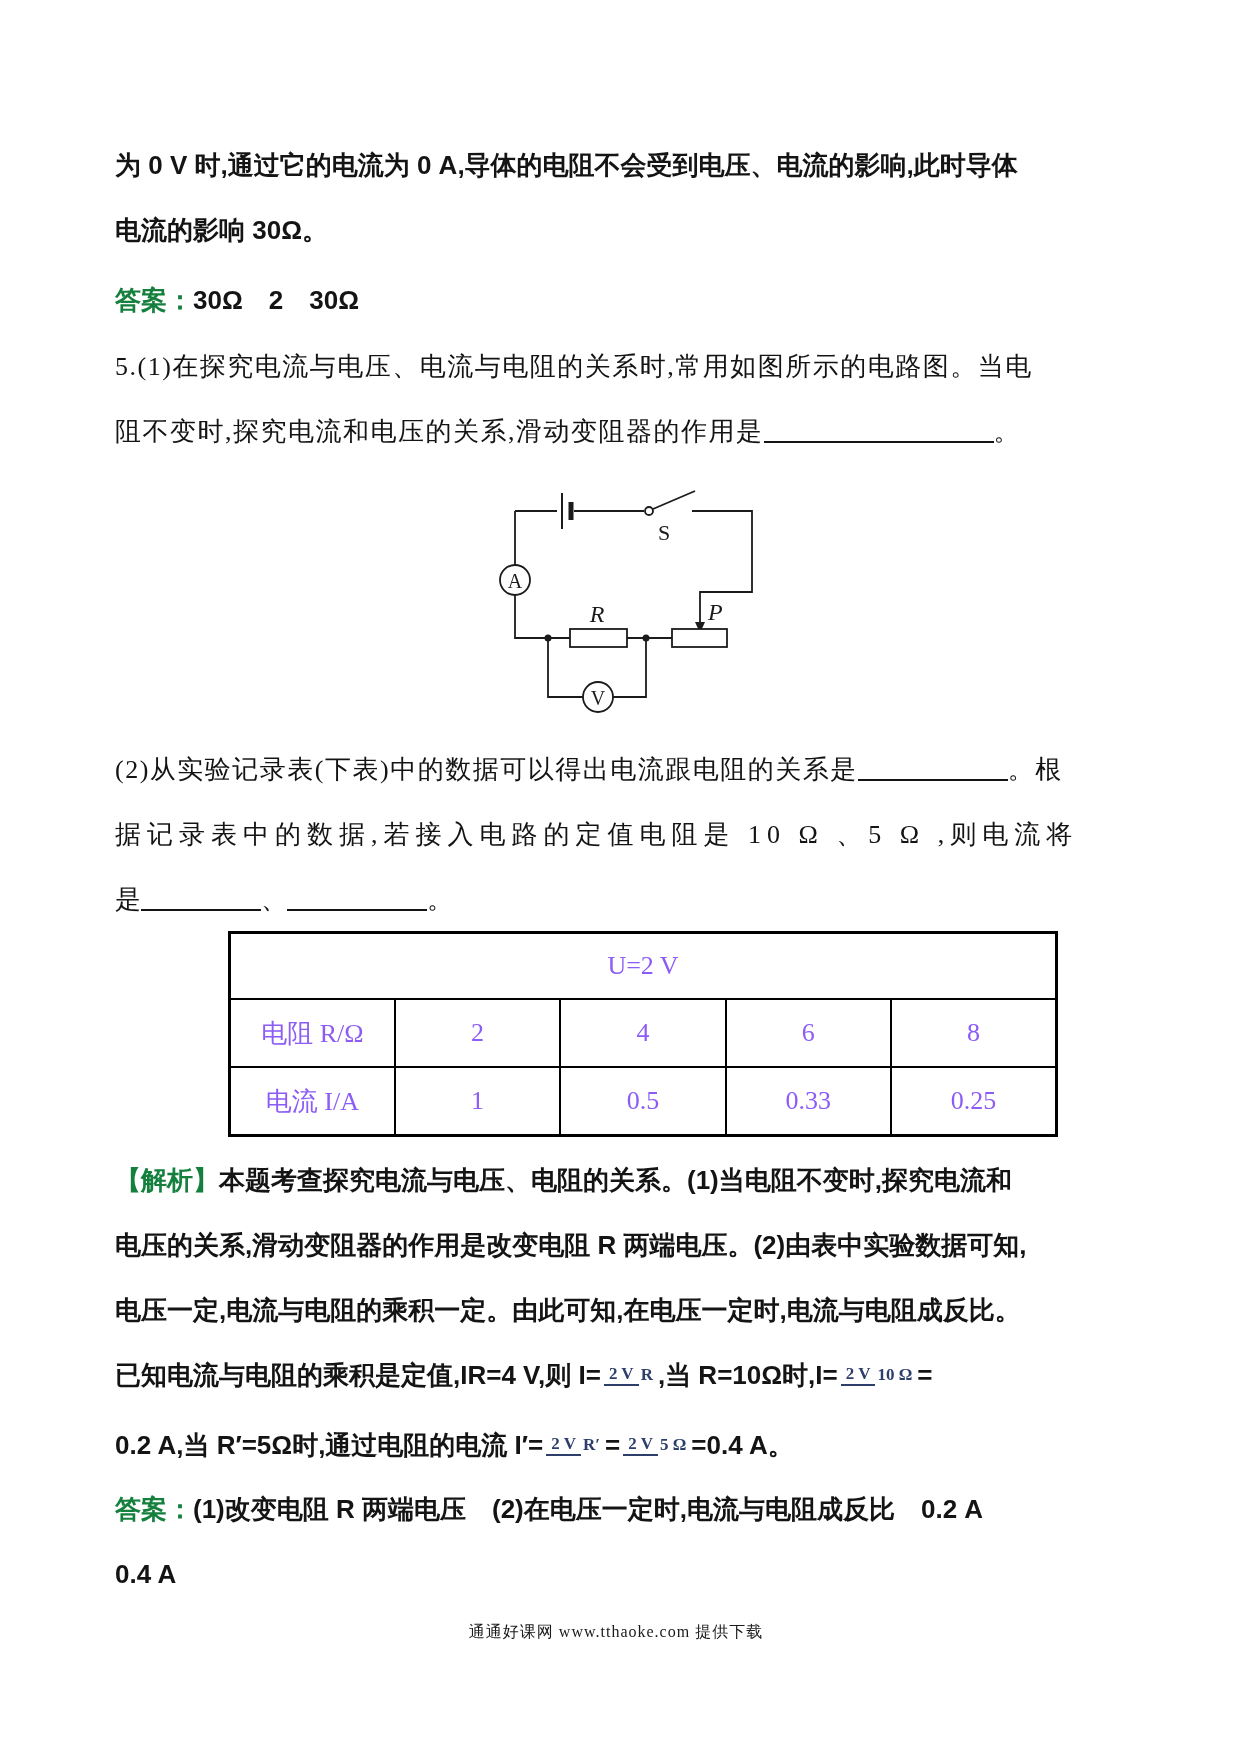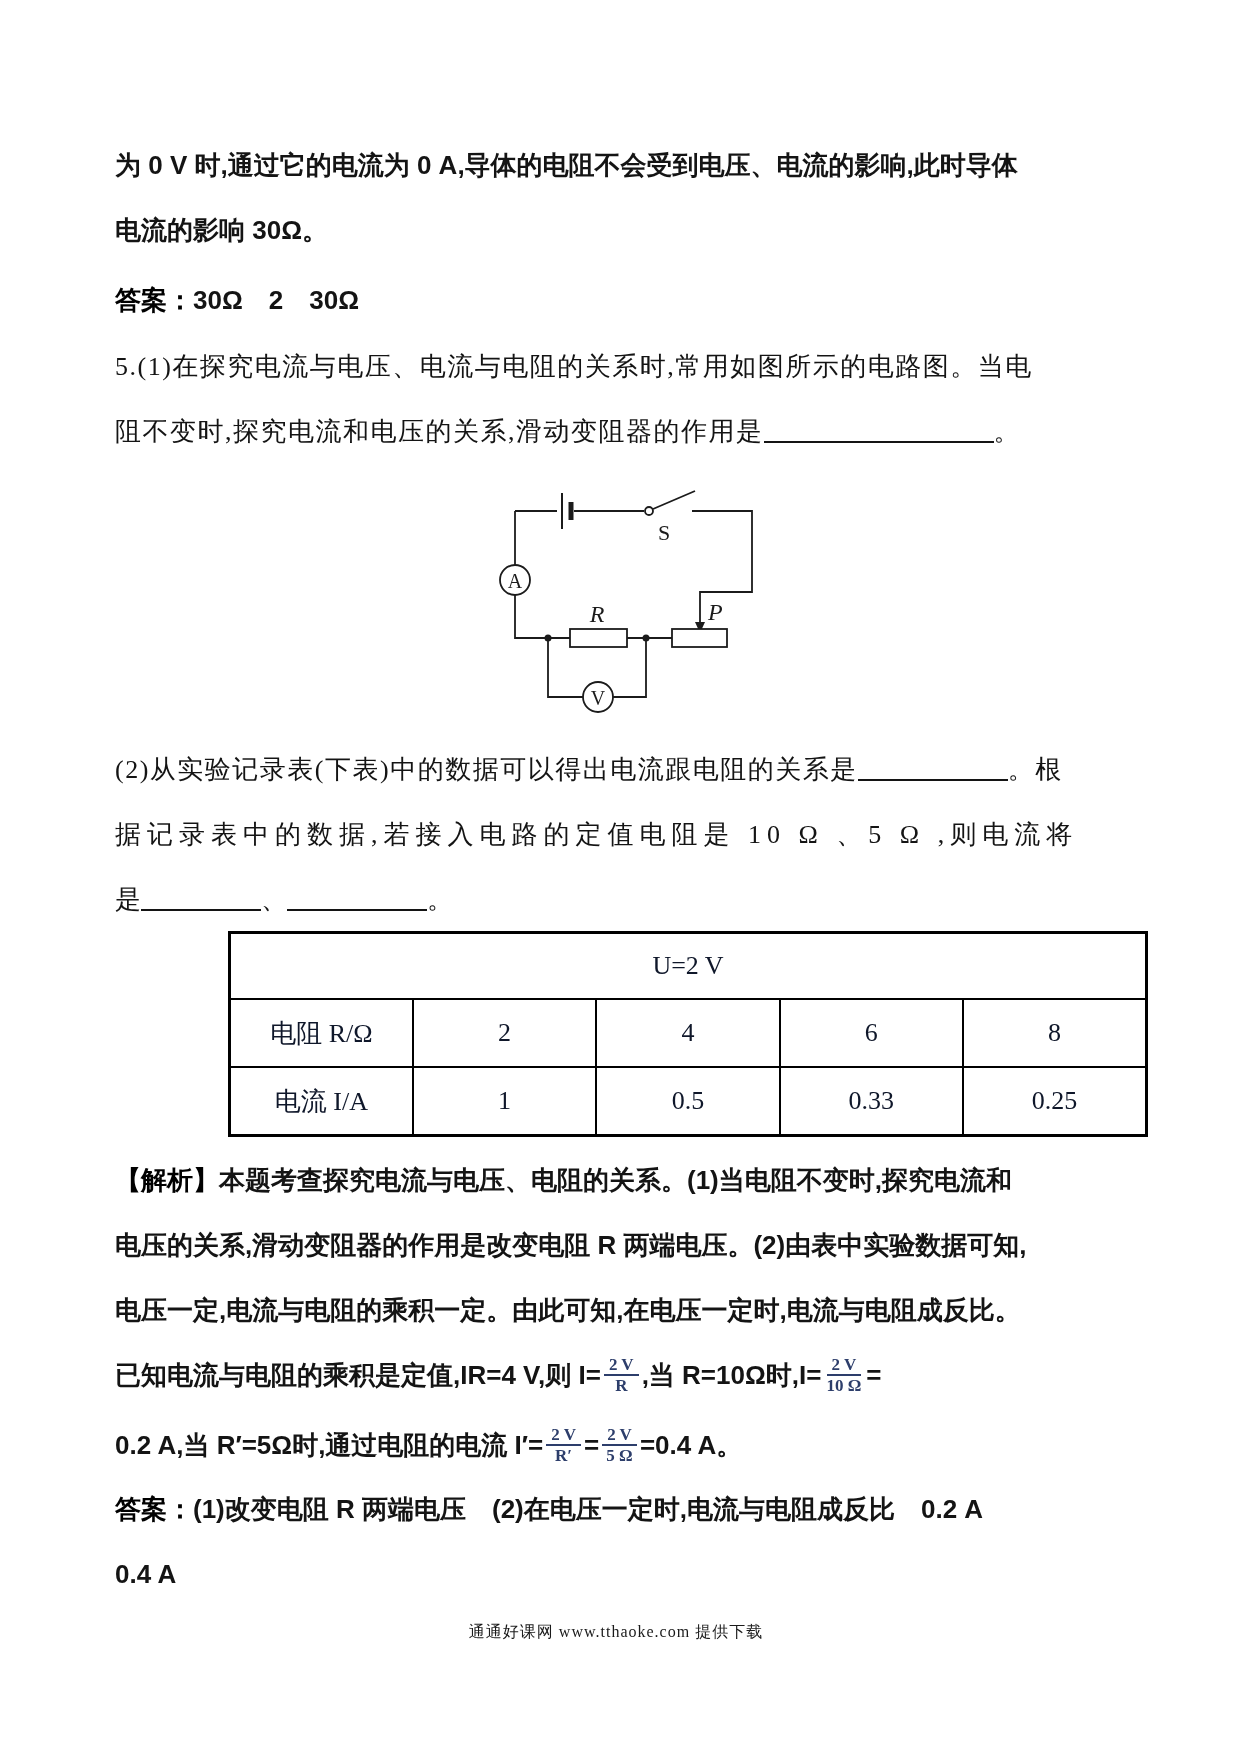--- a/index.html
+++ b/index.html
@@ -2,35 +2,35 @@
 <html><head>
 <meta charset="utf-8">
 <style>
   html,body{margin:0;padding:0;background:#ffffff;}
   .page{position:relative;width:1240px;height:1754px;background:#ffffff;overflow:hidden;
         font-family:"Liberation Sans",sans-serif;color:#141414;}
   .line{position:absolute;left:115px;width:1030px;height:65px;line-height:65px;
         font-size:26px;white-space:nowrap;}
   .hei{font-family:"Liberation Sans",sans-serif;font-weight:700;}
   .song{font-family:"Liberation Serif",serif;font-weight:400;}
-  .red{color:#000000;}
+  .red{color:#15803d;}
   .sp1{letter-spacing:1.5px;}
   .sp2{letter-spacing:6px;}
   .blank{display:inline-block;border-bottom:2px solid #141414;height:20px;vertical-align:-3px;}
   .b230{width:230px;} .b150{width:150px;} .b120{width:120px;} .b140{width:140px;}
   
-  .dtable{position:absolute;left:228px;top:931px;width:920px;border-collapse:collapse;
-          font-family:"Liberation Serif",serif;font-size:26px;color:#0f172a;
+  .dtable{position:absolute;left:228px;top:931px;width:830px;border-collapse:collapse;
+          font-family:"Liberation Serif",serif;font-size:26px;color:#8b5cf6;
           border:3px solid #000;table-layout:fixed;}
   .dtable td{border:2px solid #000;text-align:center;padding:0;}
   .dtable .hrow td{height:64px;}
   .dtable .drow td{height:66px;}
   
   .fline{height:72px;line-height:72px;}
-  .frac{display:inline-flex;flex-direction:column;align-items:center;vertical-align:middle;
+  .frac{display:inline-flex;flex-direction:row;align-items:center;vertical-align:middle;
         font-family:"Liberation Serif",serif;font-size:17px;line-height:1.15;
         color:#2d3e6b;margin:16px 3px;transform:translateY(-2px);}
   .frac .num{padding:0 5px;border-bottom:2px solid #2d3e6b;}
   .frac .den{padding:0 2px;}
   .footer{position:absolute;left:0;top:1622px;width:1232px;text-align:center;
           font-family:"Liberation Serif",serif;font-size:16px;letter-spacing:1px;color:#1a1a1a;}
   .circuit{position:absolute;left:470px;top:478px;width:300px;height:260px;}
   .circuit text{font-family:"Liberation Serif",serif;fill:#1b1b1b;}
 </style>
 </head>

